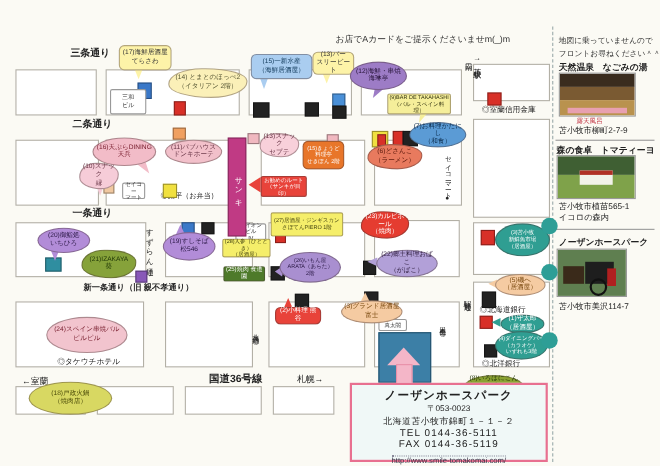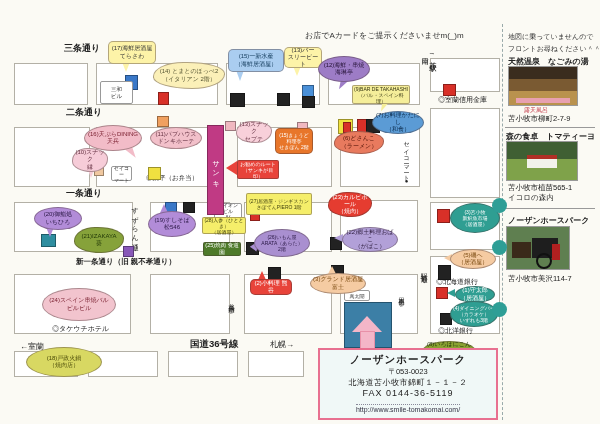--- a/index.html
+++ b/index.html
@@ -224,20 +224,21 @@
   <div class="hotel-rect" style="left:344px;top:302px;width:46px;height:44px;"></div>
   <div class="arrow-tri" style="left:352px;top:316px;"></div>
   <div class="arrow-stem" style="left:360px;top:331px;width:13px;height:18px;"></div>
   <div class="line" style="left:440px;top:361px;width:42px;transform:rotate(125deg);"></div>
   <div class="line" style="left:458px;top:362px;width:55px;transform:rotate(112deg);"></div>
 
   <div class="hotel-box" style="left:318px;top:348px;width:180px;height:72px;">
     <div class="hname">ノーザンホースパーク</div>
     <div class="hzip">〒053-0023</div>
     <div class="haddr">北海道苫小牧市錦町１－１－２</div>
+    <div class="htel">TEL 0144-36-5111</div>
     <div class="htel">FAX 0144-36-5119</div>
     <div class="hurl">http://www.smile-tomakomai.com/</div>
   </div>
 
   <div class="sidebar-sep" style="left:502px;top:24px;height:396px;"></div>
   <div class="dot" style="left:492px;top:198px;"></div>
   <div class="dot" style="left:492px;top:240px;"></div>
   <div class="dot" style="left:492px;top:302px;"></div>
 
   <div class="sb-note" style="left:508px;top:32px;">地図に乗っていませんので</div>

